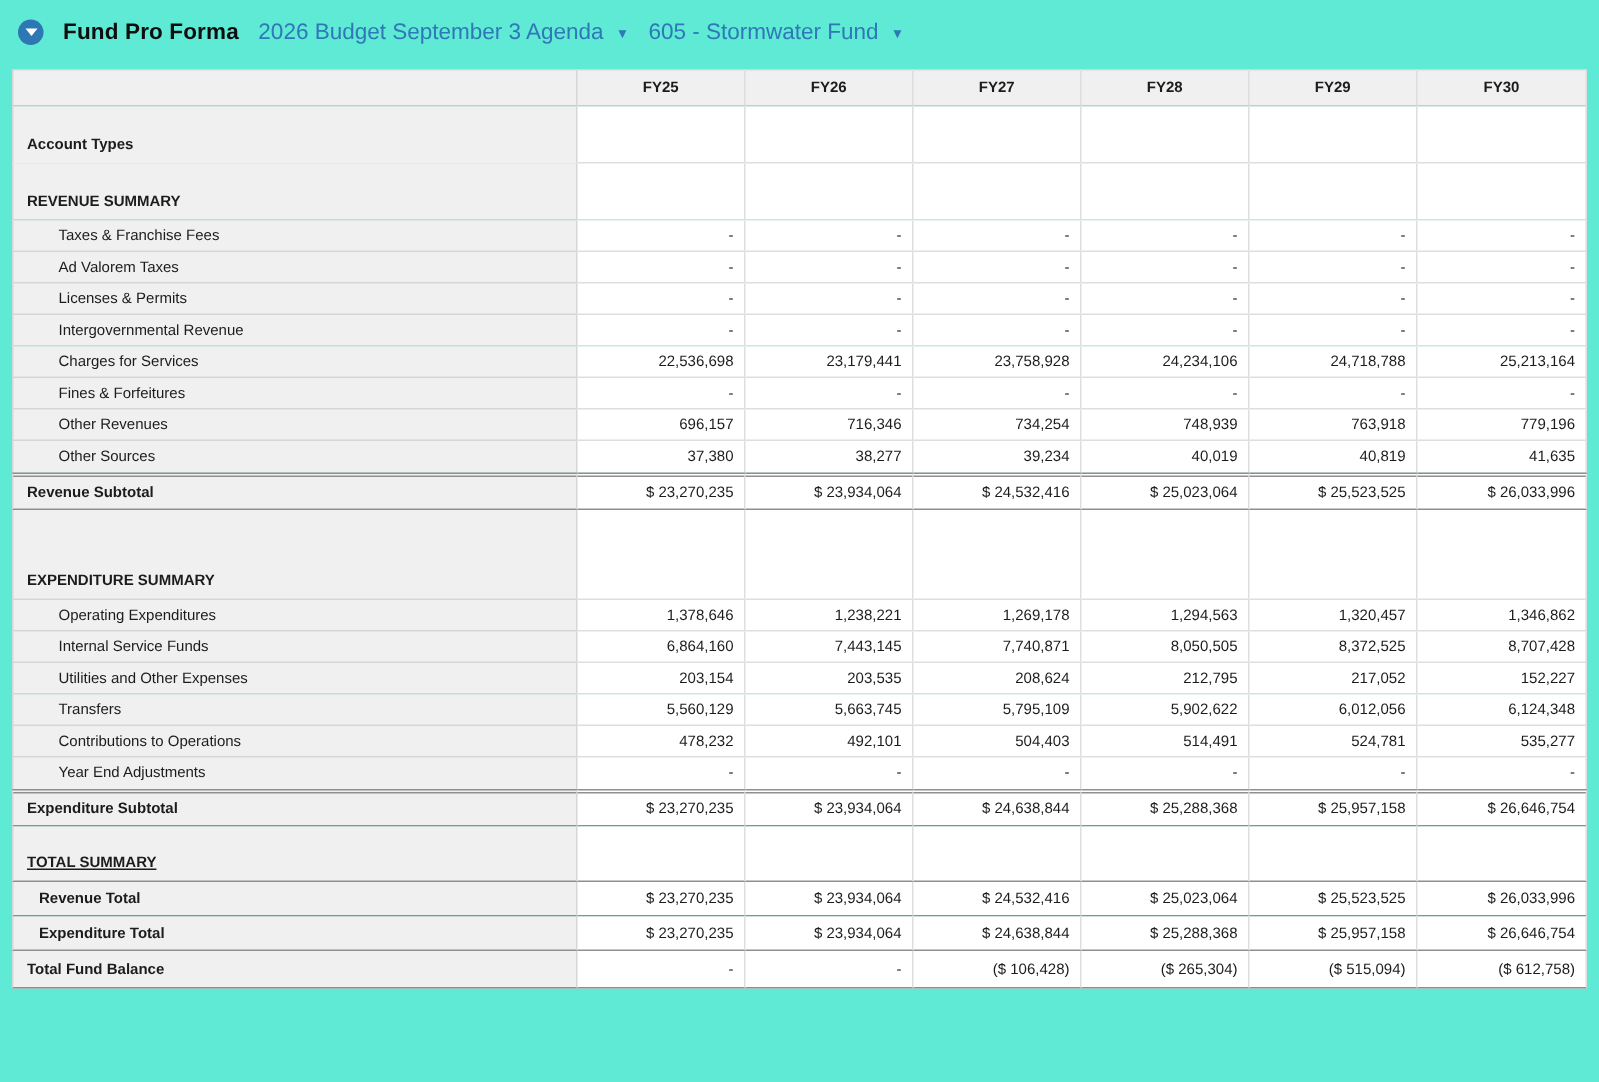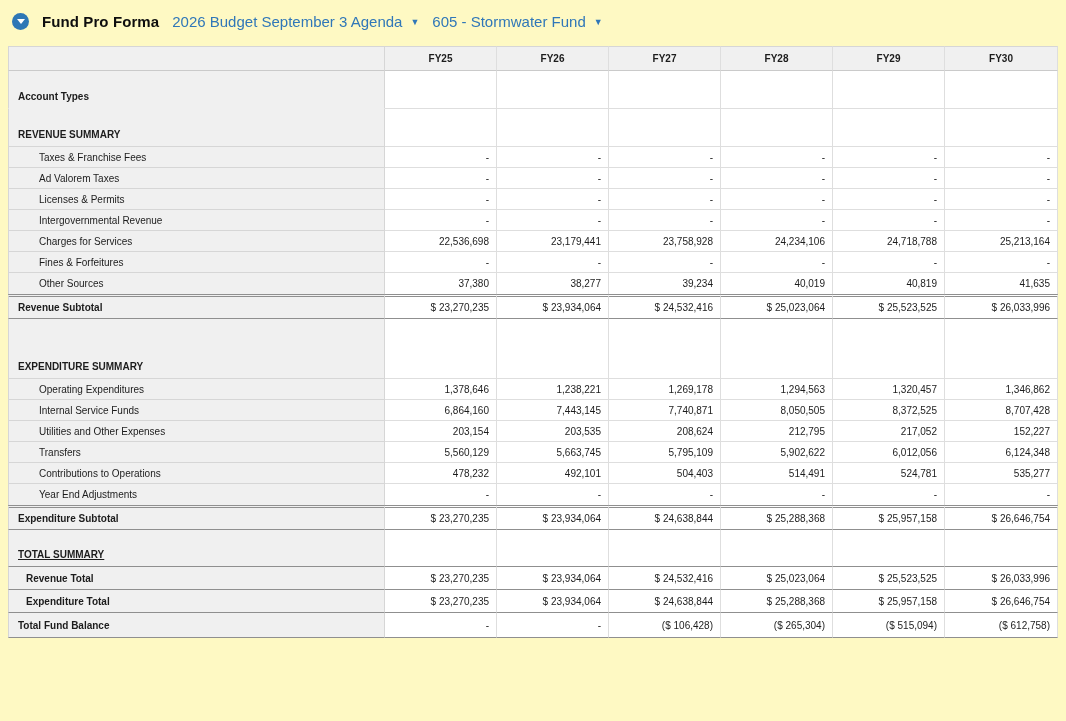--- a/index.html
+++ b/index.html
@@ -1,17 +1,17 @@
 <!DOCTYPE html>
 <html><head>
 <meta charset="utf-8">
 <style>
   html,body{margin:0;padding:0;background:#ffffff;color:#1c1c1c;
     font-family:"Liberation Sans","DejaVu Sans",sans-serif;}
-  .page{width:1066px;height:721px;overflow:hidden;background:#fef9c3;}
+  .page{width:1066px;height:721px;overflow:hidden;background:#5eead4;}
 
   
   .topbar{display:flex;align-items:center;height:42px;padding-left:12px;gap:13px;}
   .collapse-btn{width:17px;height:17px;border-radius:50%;background:#2e77b5;
     display:flex;align-items:center;justify-content:center;cursor:pointer;flex:0 0 auto;}
   .collapse-btn .tri{width:0;height:0;border-left:4px solid transparent;
     border-right:4px solid transparent;border-top:5px solid #fff;margin-top:1px;}
   .title{font-weight:bold;font-size:15px;color:#0e0e0e;letter-spacing:0.1px;}
   .dd{color:#3077b8;font-size:15px;display:flex;align-items:center;gap:8px;cursor:pointer;}
   .dd .caret{font-size:9px;line-height:1;padding-top:2px;}
@@ -155,20 +155,29 @@
         </tr>
         <tr class="r-data">
           <td class="c-label i1">Fines &amp; Forfeitures</td>
           <td class="c-data">-</td>
           <td class="c-data">-</td>
           <td class="c-data">-</td>
           <td class="c-data">-</td>
           <td class="c-data">-</td>
           <td class="c-data">-</td>
         </tr>
+        <tr class="r-data">
+          <td class="c-label i1">Other Revenues</td>
+          <td class="c-data">696,157</td>
+          <td class="c-data">716,346</td>
+          <td class="c-data">734,254</td>
+          <td class="c-data">748,939</td>
+          <td class="c-data">763,918</td>
+          <td class="c-data">779,196</td>
+        </tr>
         <tr class="r-data pre-sub">
           <td class="c-label i1">Other Sources</td>
           <td class="c-data">37,380</td>
           <td class="c-data">38,277</td>
           <td class="c-data">39,234</td>
           <td class="c-data">40,019</td>
           <td class="c-data">40,819</td>
           <td class="c-data">41,635</td>
         </tr>
         <tr class="r-subtotal">

